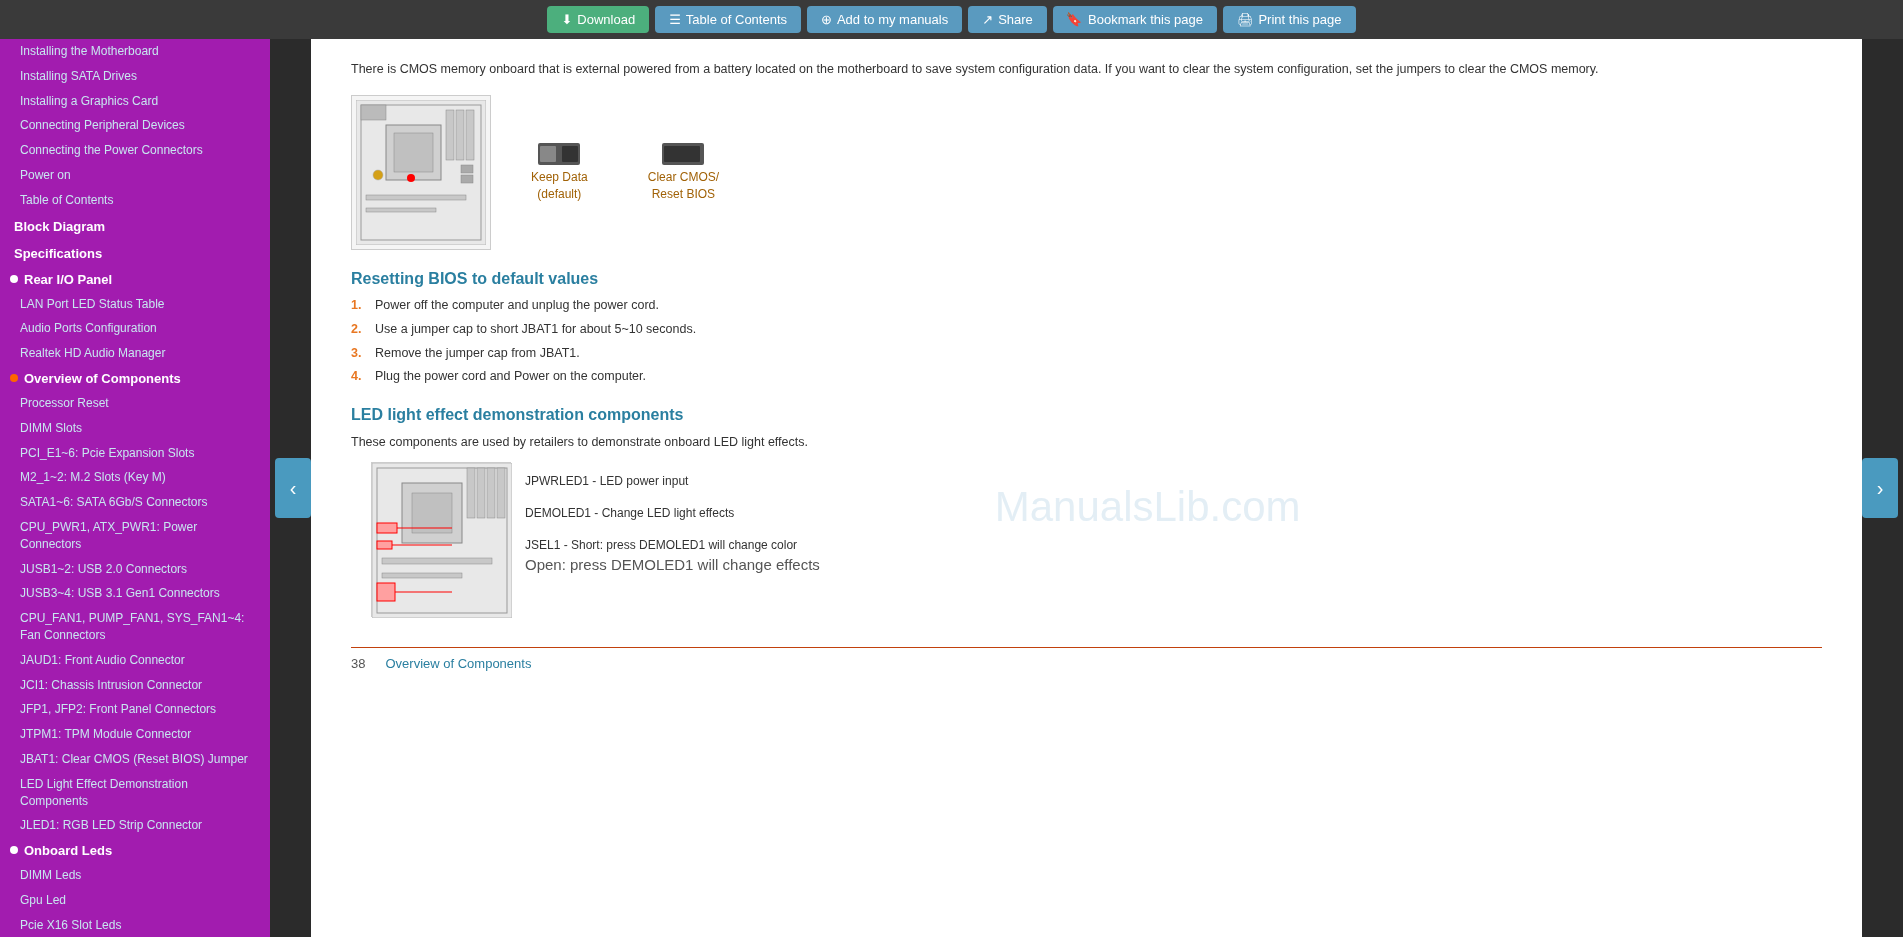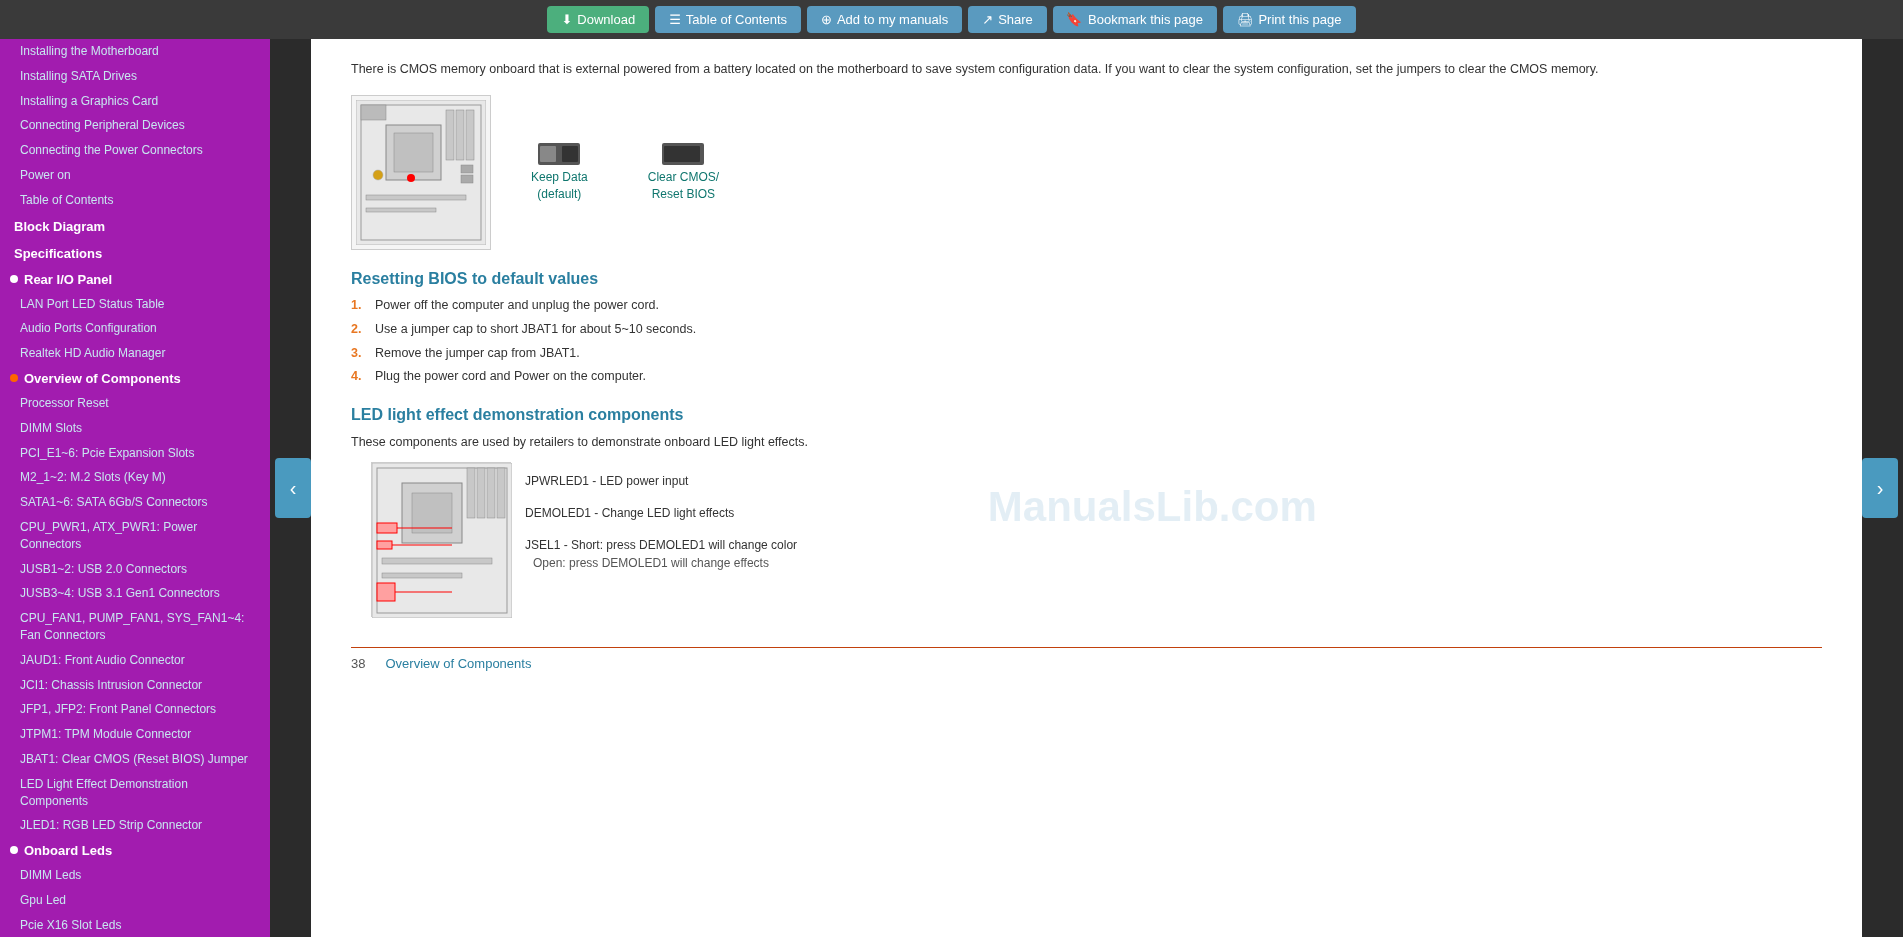--- a/index.html
+++ b/index.html
@@ -152,21 +152,21 @@
     }
     .jbat-options {
       display: flex;
       gap: 60px;
     }
     .jbat-option {
       text-align: center;
     }
     .jbat-pin-label {
       font-size: 12px;
-      color: #0f766e;
+      color: #a16207;
       text-align: center;
       line-height: 1.4;
     }
 
     
     .section-heading {
       color: #2a7fa0;
       font-size: 16px;
       font-weight: bold;
       margin: 14px 0 8px 0;
@@ -193,21 +193,21 @@
     }
 
     
     .watermark {
       position: absolute;
       top: 50%;
       left: 50%;
       transform: translate(-30%, -10%);
       font-size: 42px;
       color: rgba(100,160,200,0.18);
-      font-weight: bold;
+      font-weight: normal;
       pointer-events: none;
       white-space: nowrap;
       z-index: 5;
     }
 
     
     .led-demo-area {
       display: flex;
       align-items: flex-start;
       gap: 14px;
@@ -226,21 +226,21 @@
       flex: 1;
       padding-top: 10px;
     }
     .led-label-item {
       font-size: 12px;
       color: #333;
       margin-bottom: 14px;
       line-height: 1.5;
     }
     .led-label-main { font-weight: normal; }
-    .led-label-sub { color: #555; font-size: 12px; margin-left: 8px; }
+    .led-label-sub { color: #555; font-size: 15px; }
 
     
     .page-footer {
       border-top: 1px solid #c2410c;
       margin-top: 30px;
       padding-top: 8px;
       display: flex;
       align-items: center;
       gap: 20px;
     }

